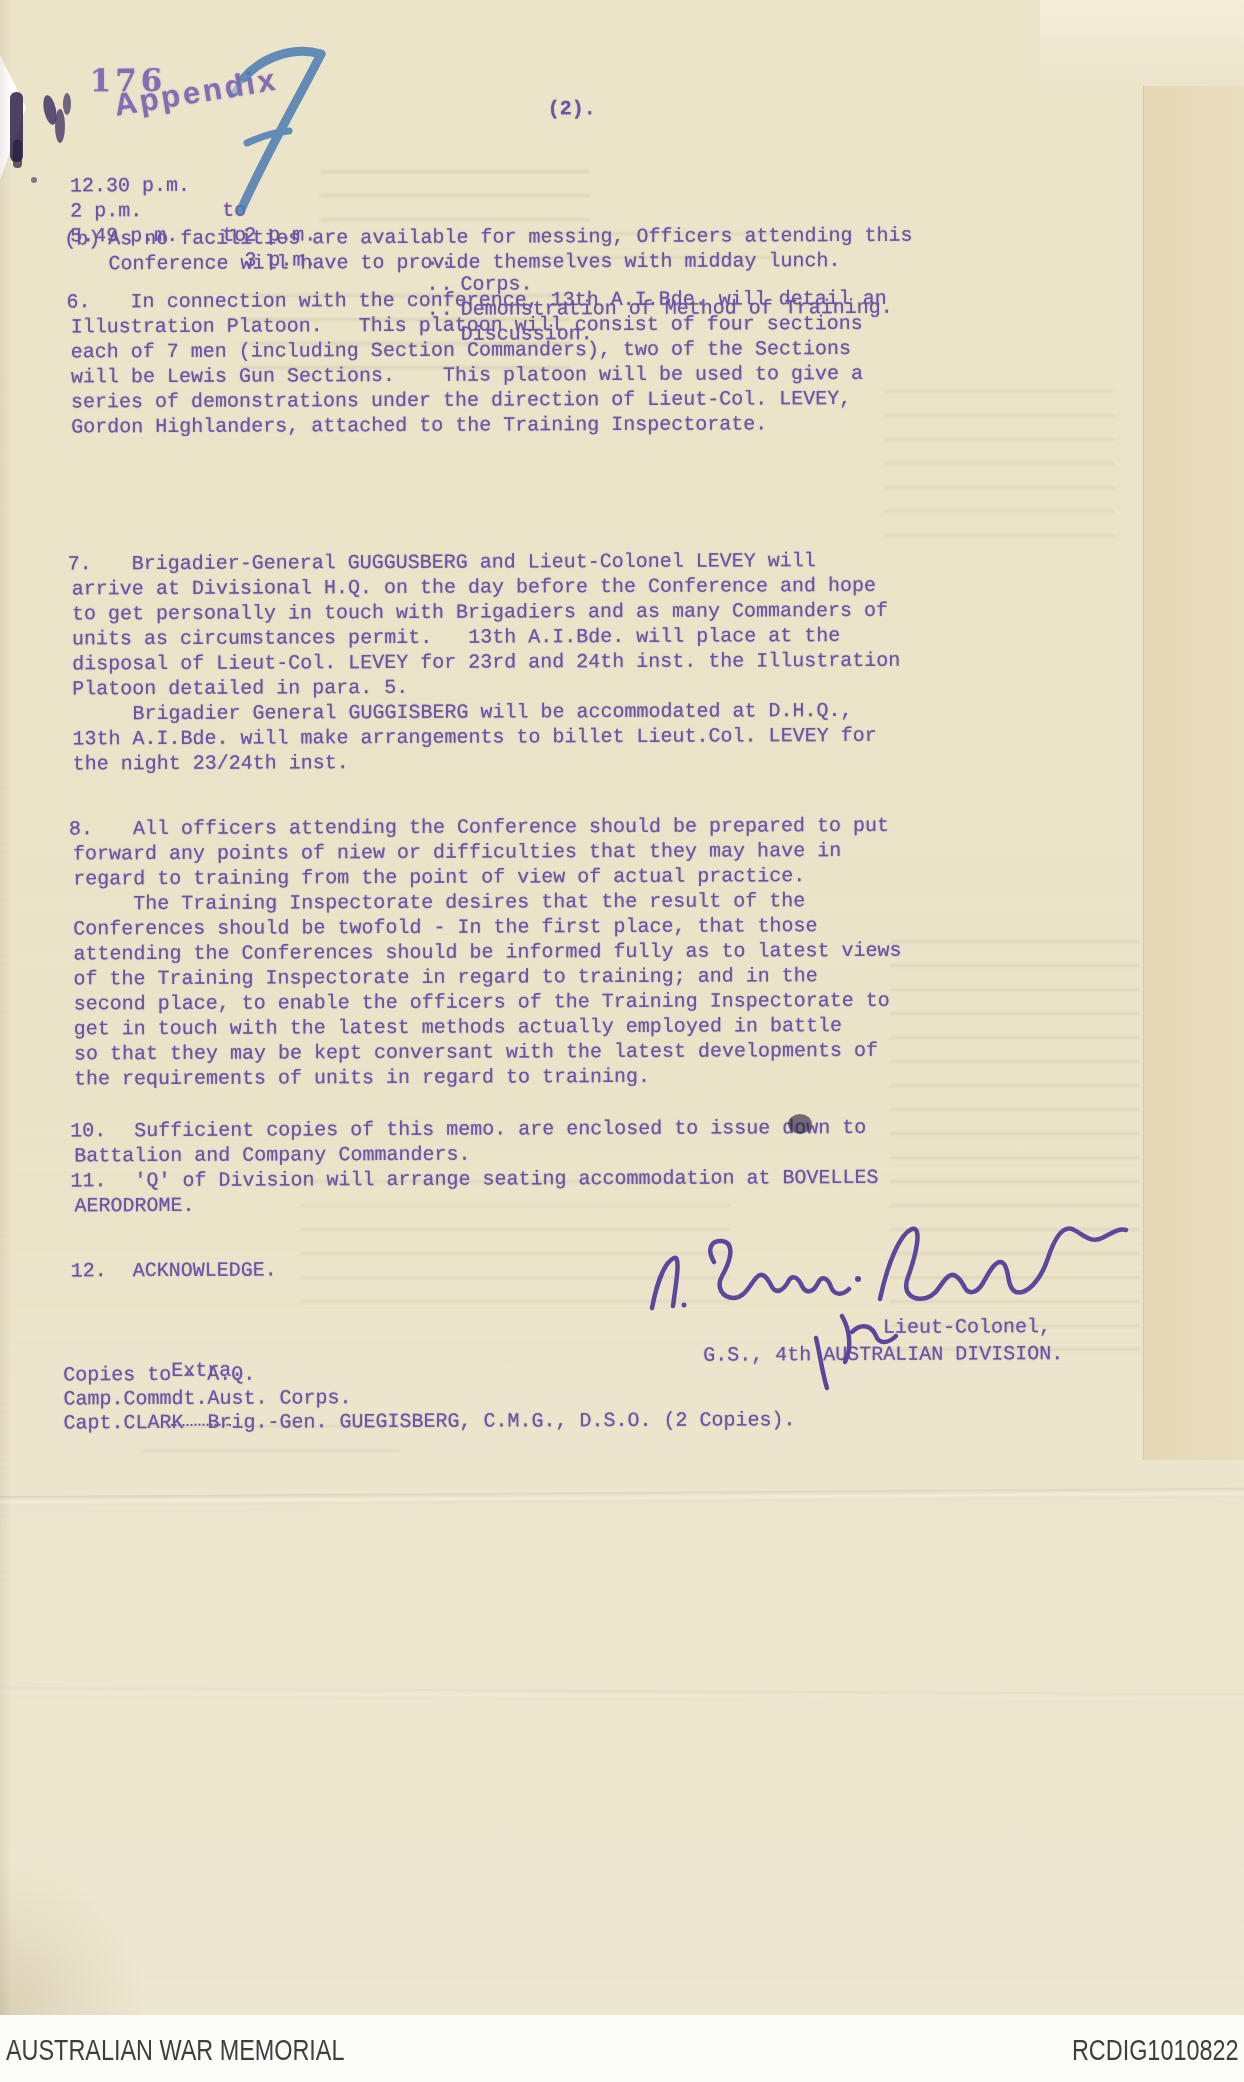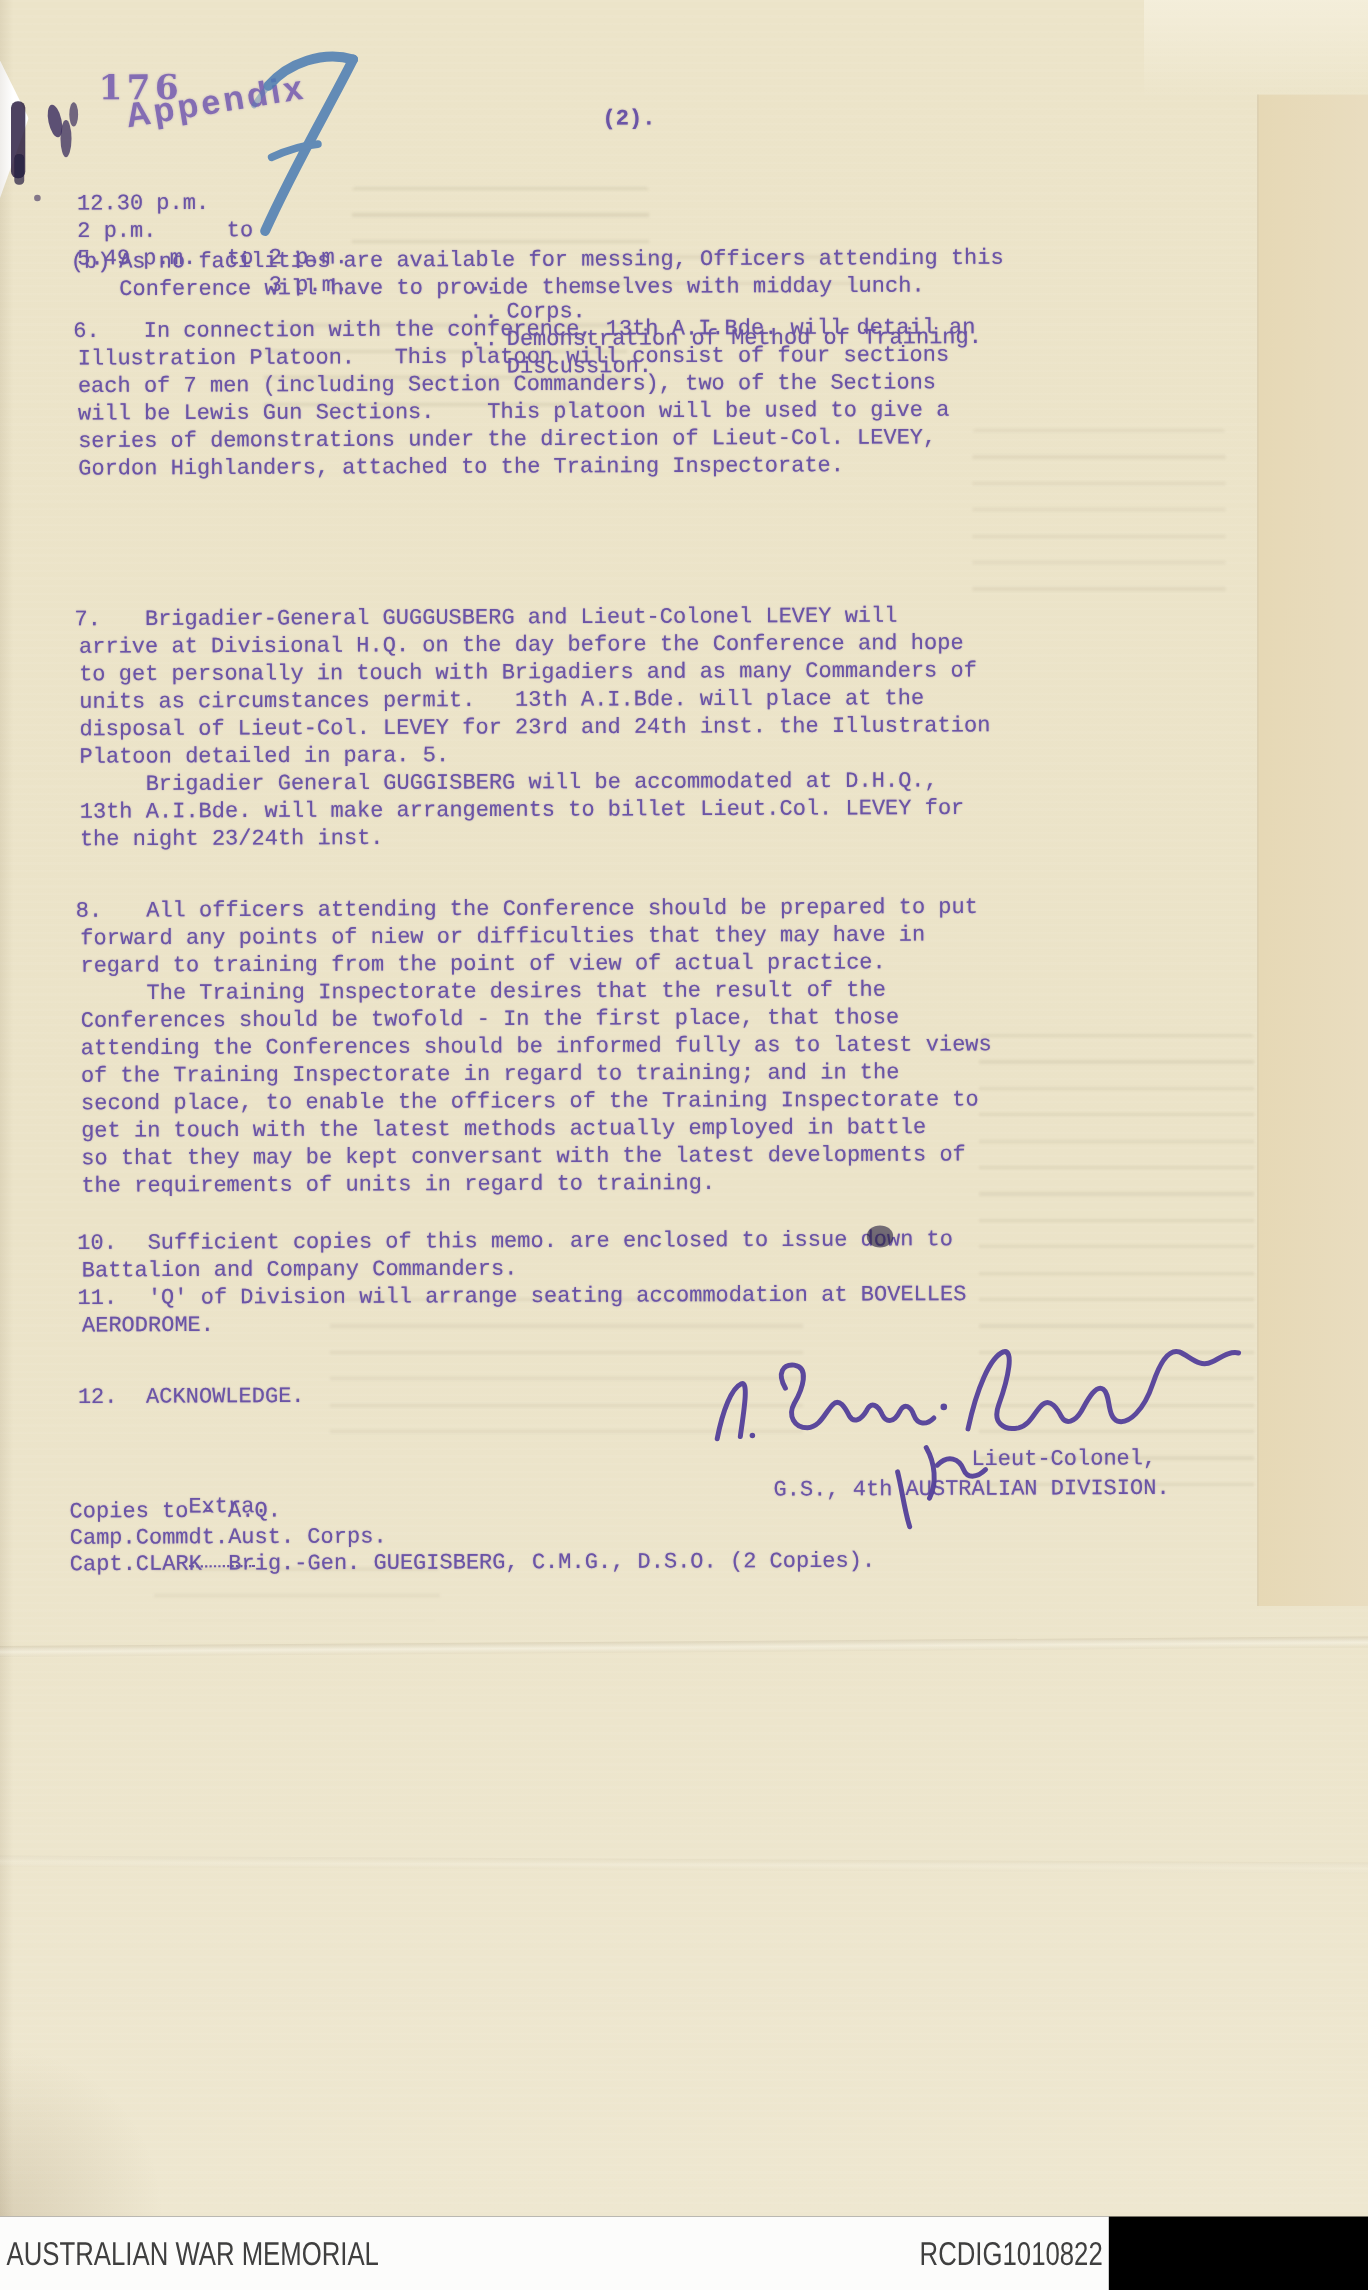--- a/index.html
+++ b/index.html
@@ -31,26 +31,26 @@
   #typed{position:absolute;inset:0;transform:rotate(-.25deg);transform-origin:50% 30%;}
   .ink{position:absolute;color:#6b54a6;font-family:"Liberation Mono","DejaVu Sans Mono",monospace;
        font-size:20px;line-height:25px;white-space:pre;
        text-shadow:0 0 1px rgba(107,84,166,.55),0 0 2px rgba(107,84,166,.18);}
   .stamp{position:absolute;color:#7c63b2;font-family:"DejaVu Serif","Liberation Serif",serif;
          font-weight:bold;opacity:.92;text-shadow:0 0 2px rgba(124,99,178,.5);}
   .dotted-ul{display:inline-block;border-bottom:2px dotted #6b54a6;height:4px;width:60px;}
   
   .sched-row{position:absolute;left:0;height:25px;width:900px;}
   .sc-from{position:absolute;left:0;}
-  .sc-conn{position:absolute;left:136px;text-align:right;}
+  .sc-conn{position:absolute;left:152px;text-align:right;}
   .sc-until{position:absolute;left:174px;}
   .sc-dots{position:absolute;left:356px;letter-spacing:2px;}
   .sc-item{position:absolute;left:390px;}
   
-  #footer{position:absolute;left:0;top:2015px;width:1008px;height:67px;background:#fcfcfb;}
+  #footer{position:absolute;left:0;top:2015px;width:1244px;height:67px;background:#fcfcfb;}
   .foot-text{position:absolute;top:18px;color:#3f3f3f;font-size:30px;letter-spacing:0;
              font-family:"Liberation Sans",sans-serif;}
   #foot-left{left:6px;transform:scaleX(.78);transform-origin:left center;}
   #foot-right{right:6px;transform:scaleX(.78);transform-origin:right center;}
   svg.overlay{position:absolute;left:0;top:0;pointer-events:none;}
 </style>
 </head>
 <body>
 
 <div id="stage">

